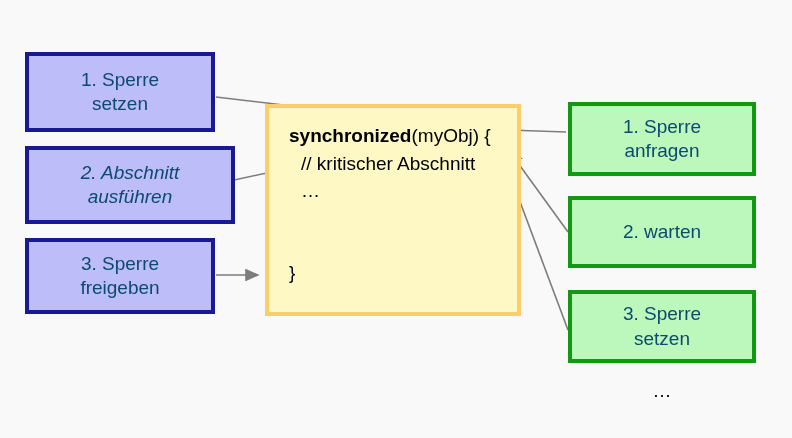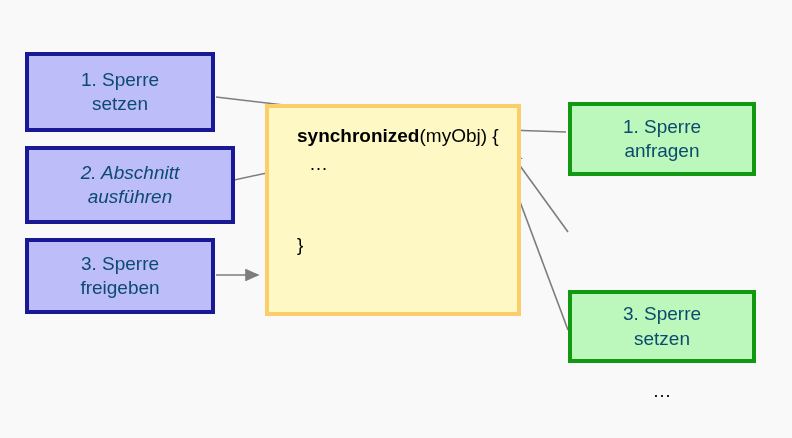--- a/index.html
+++ b/index.html
@@ -48,21 +48,21 @@
   .step-green {
     background: #bcf7bc;
     border: 4px solid #119911;
     font-size: 19px;
   }
   .code-box {
     position: absolute;
     box-sizing: border-box;
     background: #fdf8c4;
     border: 4px solid #fcce6a;
-    padding: 14px 0 0 28px;
+    padding: 14px 0 0 20px;
     font-size: 19px;
     color: #000000;
     line-height: 1.45;
   }
   .code-line {
     white-space: pre;
     display: block;
   }
   .code-line.indent {
     padding-left: 12px;
@@ -112,30 +112,34 @@
 ausführen</span>
   </div>
 
   <div class="node step-purple" style="left:25px; top:238px; width:190px; height:76px;">
     <span class="node-label">3. Sperre
 freigeben</span>
   </div>
 
   <div class="code-box" style="left:265px; top:104px; width:256px; height:212px;">
     <span class="code-line"><span class="code-kw">synchronized</span><span>(myObj) {</span></span>
+    <span class="code-line indent">// kritischer Abschnitt</span>
     <span class="code-line indent">…</span>
     <span class="code-spacer"></span>
     <span class="code-line">}</span>
   </div>
 
   <div class="node step-green" style="left:568px; top:102px; width:188px; height:74px;">
     <span class="node-label">1. Sperre
 anfragen</span>
   </div>
 
+  <div class="node step-green" style="left:568px; top:196px; width:188px; height:72px;">
+    <span class="node-label">2. warten</span>
+  </div>
 
   <div class="node step-green" style="left:568px; top:290px; width:188px; height:73px;">
     <span class="node-label">3. Sperre
 setzen</span>
   </div>
 
   <div class="ellipsis-note" style="left:568px; top:380px; width:188px;">…</div>
 
 </div>
 

